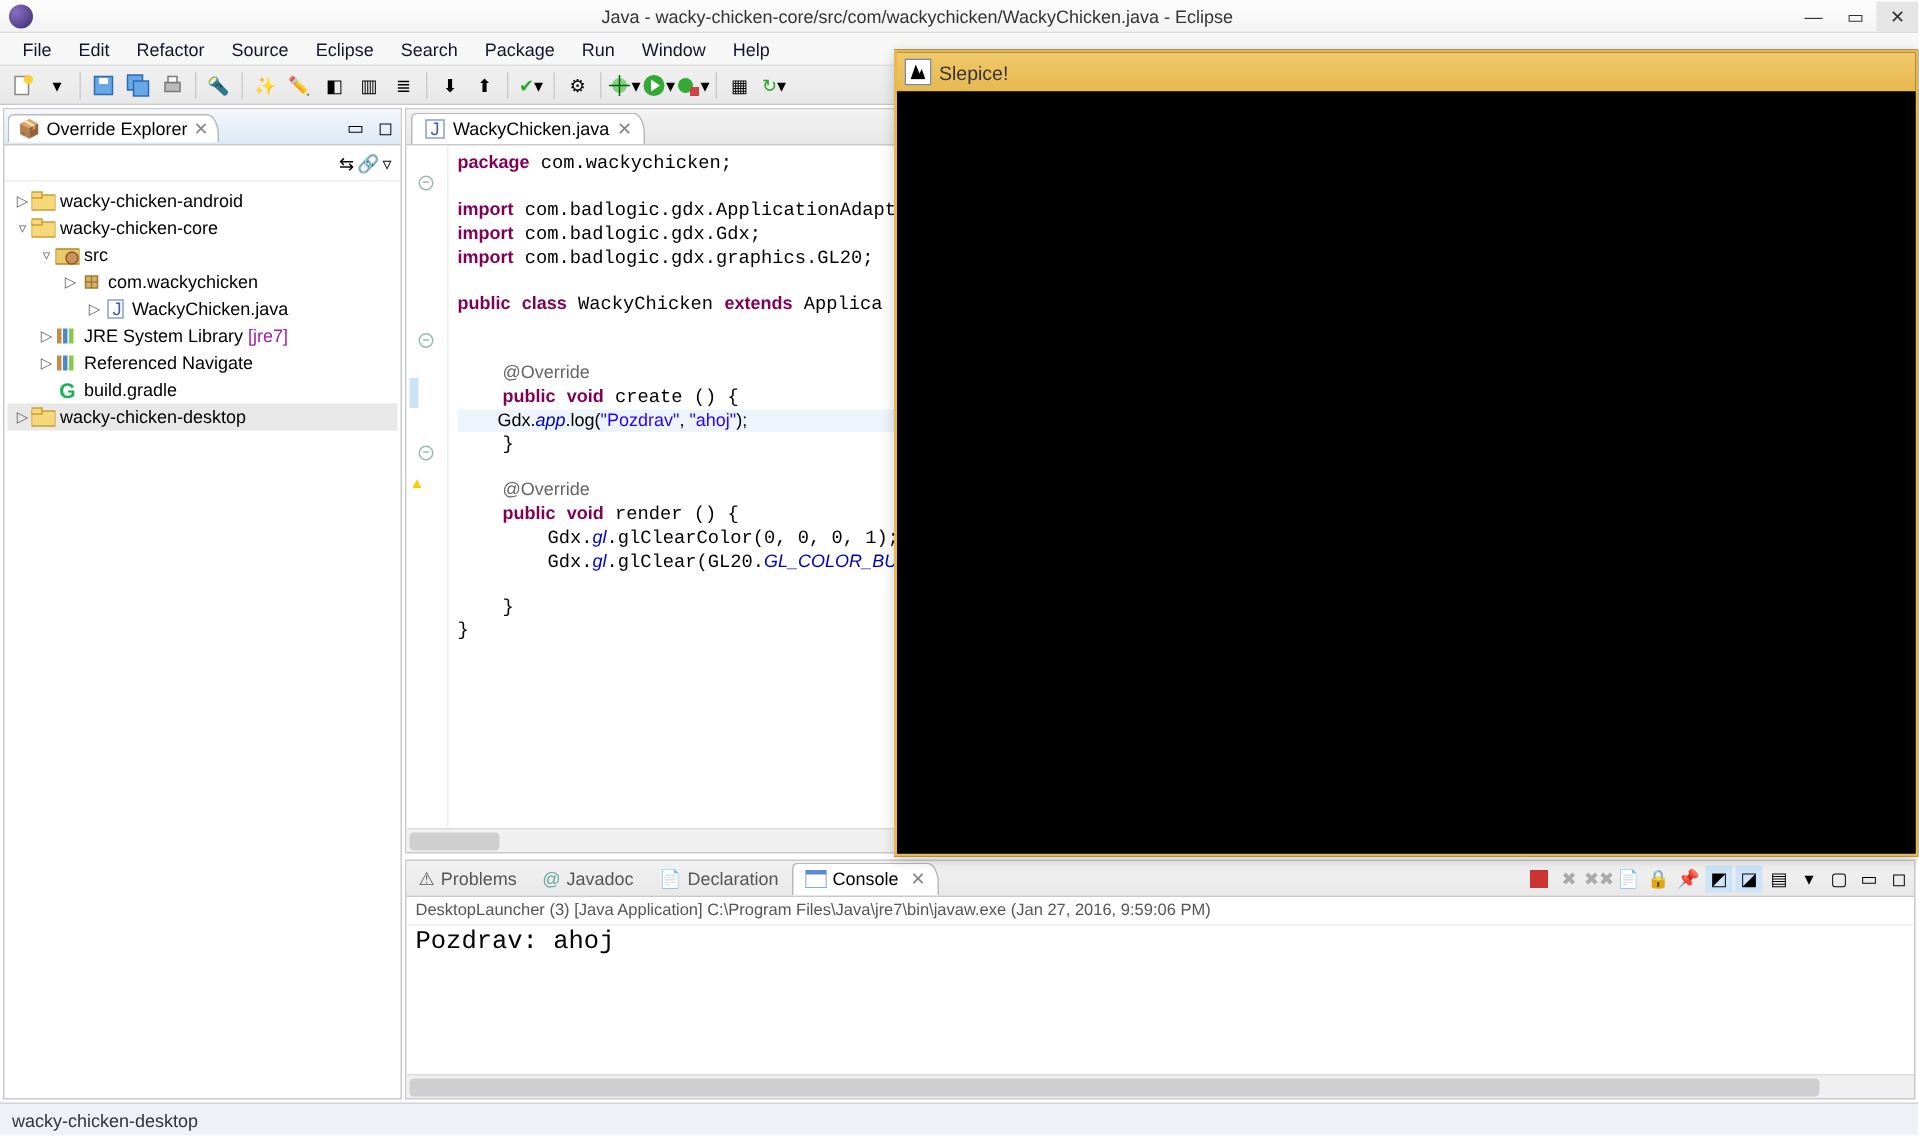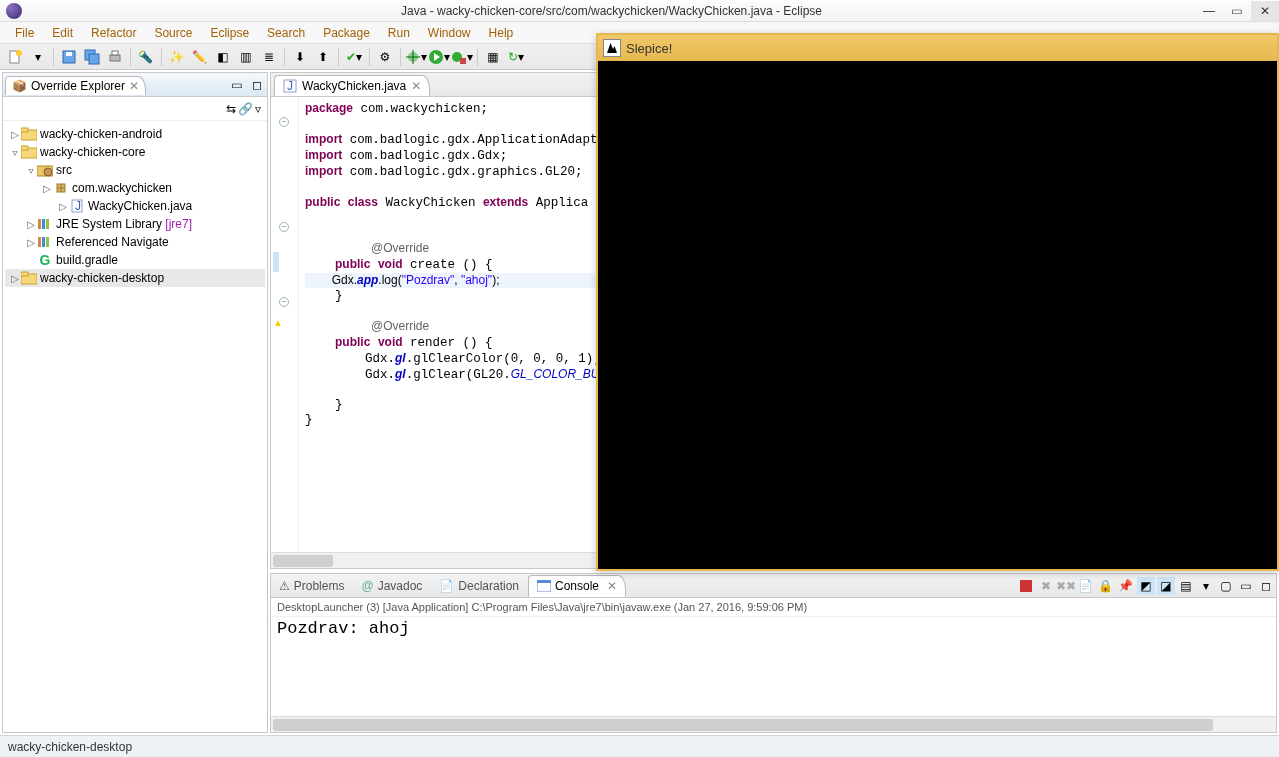--- a/index.html
+++ b/index.html
@@ -6,21 +6,21 @@
 body { background: #fff; width: 1279px; height: 757px; overflow: hidden; position: relative; }
 
 .titlebar { height: 22px; background: linear-gradient(#fdfdfd,#f3f3f3); display: flex; align-items: center; border-bottom: 1px solid #ddd; }
 .titlebar .eclipse-logo { width: 16px; height: 16px; margin: 0 6px; border-radius: 50%; background: radial-gradient(circle at 30% 30%, #8a6fc5, #3a2a6a); }
 .titlebar .title { flex: 1; text-align: center; color: #333; font-size: 12px; }
 .titlebar .win-controls { display: flex; gap: 0; }
 .titlebar .win-btn { width: 28px; height: 20px; display: flex; align-items: center; justify-content: center; color: #333; }
 .titlebar .win-btn.close { background: #e5e5e5; }
 
 .menubar { height: 22px; background:#f7f7f7; display:flex; align-items:center; padding:0 6px; border-bottom:1px solid #e0e0e0; gap:0; }
-.menubar .menu-item { padding: 3px 9px; color:#a16207; cursor:default; }
+.menubar .menu-item { padding: 3px 9px; color:#0f172a; cursor:default; }
 
 .toolbar { height: 26px; background: linear-gradient(#f0f0f0,#e8e8e8); border-bottom:1px solid #c9c9c9; display:flex; align-items:center; padding:0 4px; gap:1px; }
 .toolbar .tbtn { width:22px; height:22px; display:flex; align-items:center; justify-content:center; border-radius:2px; }
 .toolbar .sep { width:1px; height:18px; background:#ccc; margin:0 3px; }
 
 .workspace { position:absolute; top:70px; bottom:22px; left:0; right:0; display:flex; }
 
 .sidebar { width:266px; background:#fff; border:1px solid #c9c9c9; margin:2px; display:flex; flex-direction:column; }
 .view-tab-row { height:24px; background:linear-gradient(#f4f8fc,#dce8f4); display:flex; align-items:center; border-bottom:1px solid #c9c9c9; }
 .view-tab { background:#fff; border:1px solid #b9b9b9; border-bottom:none; border-top-left-radius:4px; border-top-right-radius:8px 14px; padding:2px 6px; display:flex; align-items:center; gap:4px; margin-left:2px; margin-top:2px; }
@@ -42,22 +42,22 @@
 .main-area { flex:1; display:flex; flex-direction:column; margin:2px 2px 2px 0; }
 .editor-pane { flex:1; border:1px solid #c9c9c9; display:flex; flex-direction:column; background:#fff; min-height:0; }
 .editor-tabs { height:24px; background:linear-gradient(#f2f2f2,#e8e8e8); display:flex; align-items:flex-end; border-bottom:1px solid #c9c9c9; }
 .editor-tab { background:#fff; border:1px solid #b9b9b9; border-bottom:none; border-top-left-radius:4px; border-top-right-radius:8px 14px; padding:3px 8px; display:flex; align-items:center; gap:5px; margin-left:3px; }
 .editor-body { flex:1; display:flex; overflow:hidden; position:relative; }
 .gutter { width:28px; background:#fff; border-right:1px solid #eee; position:relative; }
 .fold-mark { position:absolute; left:8px; width:10px; height:10px; border:1px solid #9ba; border-radius:50%; font-size:8px; line-height:8px; text-align:center; color:#678; background:#fff; }
 .code { flex:1; padding:4px 6px; font-family:Consolas,"Courier New",monospace; font-size:12.5px; line-height:15px; white-space:pre; color:#000; overflow:hidden; }
 .kw { color:#7f0055; font-weight:bold; }
 .str { color:#2a00ff; }
-.ann { color:#646464;margin-left:36px; }
-.fld { color:#0000c0; font-style:italic;font-weight:bold; }
+.ann { color:#646464; }
+.fld { color:#0000c0; font-style:italic; }
 .cst { color:#0000c0; font-style:italic; }
 .hl-line { background:#eef4fb; display:inline-block; width:100%; }
 .hscroll { height:16px; background:#f0f0f0; border-top:1px solid #ddd; position:relative; }
 .hscroll .thumb { position:absolute; left:2px; top:2px; height:12px; width:60px; background:#cfcfcf; border-radius:3px; }
 
 .bottom-pane { height:160px; border:1px solid #c9c9c9; margin-top:4px; background:#fff; display:flex; flex-direction:column; }
 .bottom-tabs { height:24px; background:linear-gradient(#f2f2f2,#e8e8e8); display:flex; align-items:center; border-bottom:1px solid #c9c9c9; }
 .bottom-tab { padding:3px 8px; display:flex; align-items:center; gap:4px; color:#555; border-right:1px solid transparent; }
 .bottom-tab.active { background:#fff; border:1px solid #b9b9b9; border-bottom:1px solid #fff; border-top-left-radius:4px; border-top-right-radius:8px 14px; margin-bottom:-1px; color:#000; }
 .bottom-tabs .spacer { flex:1; }

